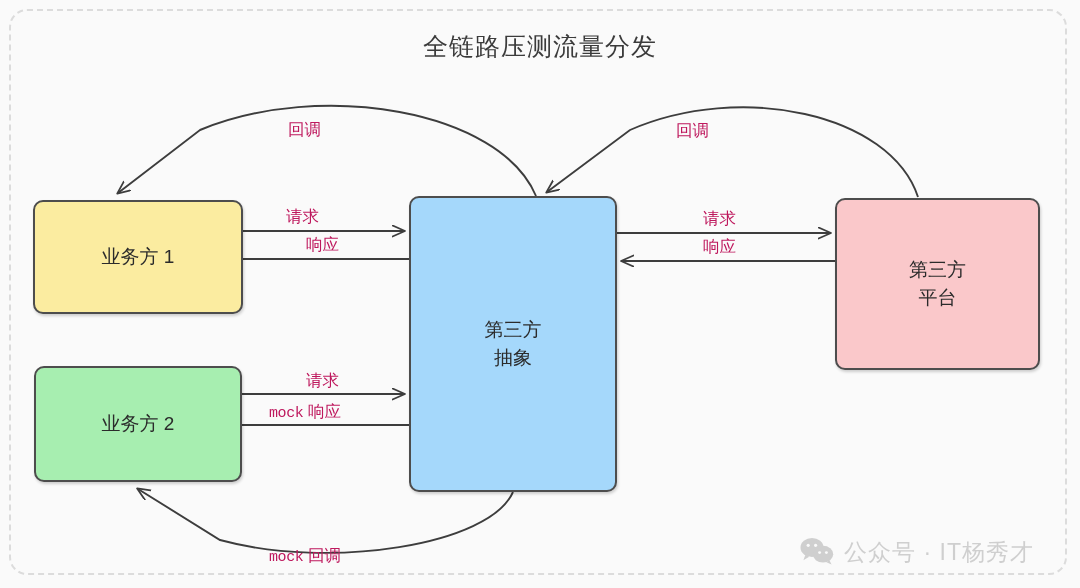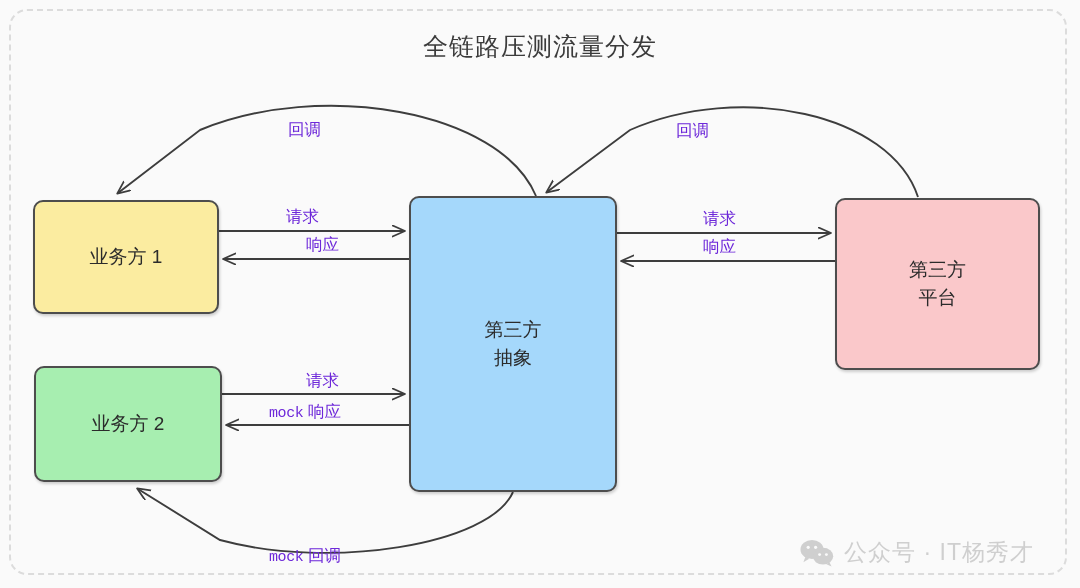--- a/index.html
+++ b/index.html
@@ -54,55 +54,55 @@
     display: flex;
     align-items: center;
     justify-content: center;
     text-align: center;
     font-size: 19px;
     color: #2b2b2b;
     line-height: 1.5;
     box-shadow: 1px 2px 3px rgba(0,0,0,0.18);
   }
   #node-biz1 {
-    left: 33px; top: 200px; width: 186px; height: 114px;
+    left: 33px; top: 200px; width: 210px; height: 114px;
     background: #fbeca0;
     justify-content: center;
   }
   #node-biz2 {
-    left: 34px; top: 366px; width: 188px; height: 116px;
+    left: 34px; top: 366px; width: 208px; height: 116px;
     background: #a7eeb0;
   }
   #node-abstract {
     left: 409px; top: 196px; width: 208px; height: 296px;
     background: #a5d8fb;
   }
   #node-platform {
     left: 835px; top: 198px; width: 205px; height: 172px;
     background: #fac8ca;
   }
   .edge-label {
     position: absolute;
     font-size: 16.5px;
-    color: #6d28d9;
+    color: #be185d;
     white-space: nowrap;
     text-align: left;
     font-family: "Liberation Sans", "DejaVu Sans", sans-serif;
   }
   .edge-label.mono-mix .mono {
     font-family: Liberation Mono, monospace;
     font-size: 15px;
     letter-spacing: -0.4px;
   }
   .watermark {
     position: absolute;
     right: 46px;
     bottom: 20px;
     display: flex;
-    align-items: center;
+    align-items: flex-start;
     gap: 10px;
     color: #cfcfcf;
     font-size: 23px;
     letter-spacing: 1px;
     user-select: none;
   }
   .watermark svg { display: block; }
 </style>
 </head>
 <body>

